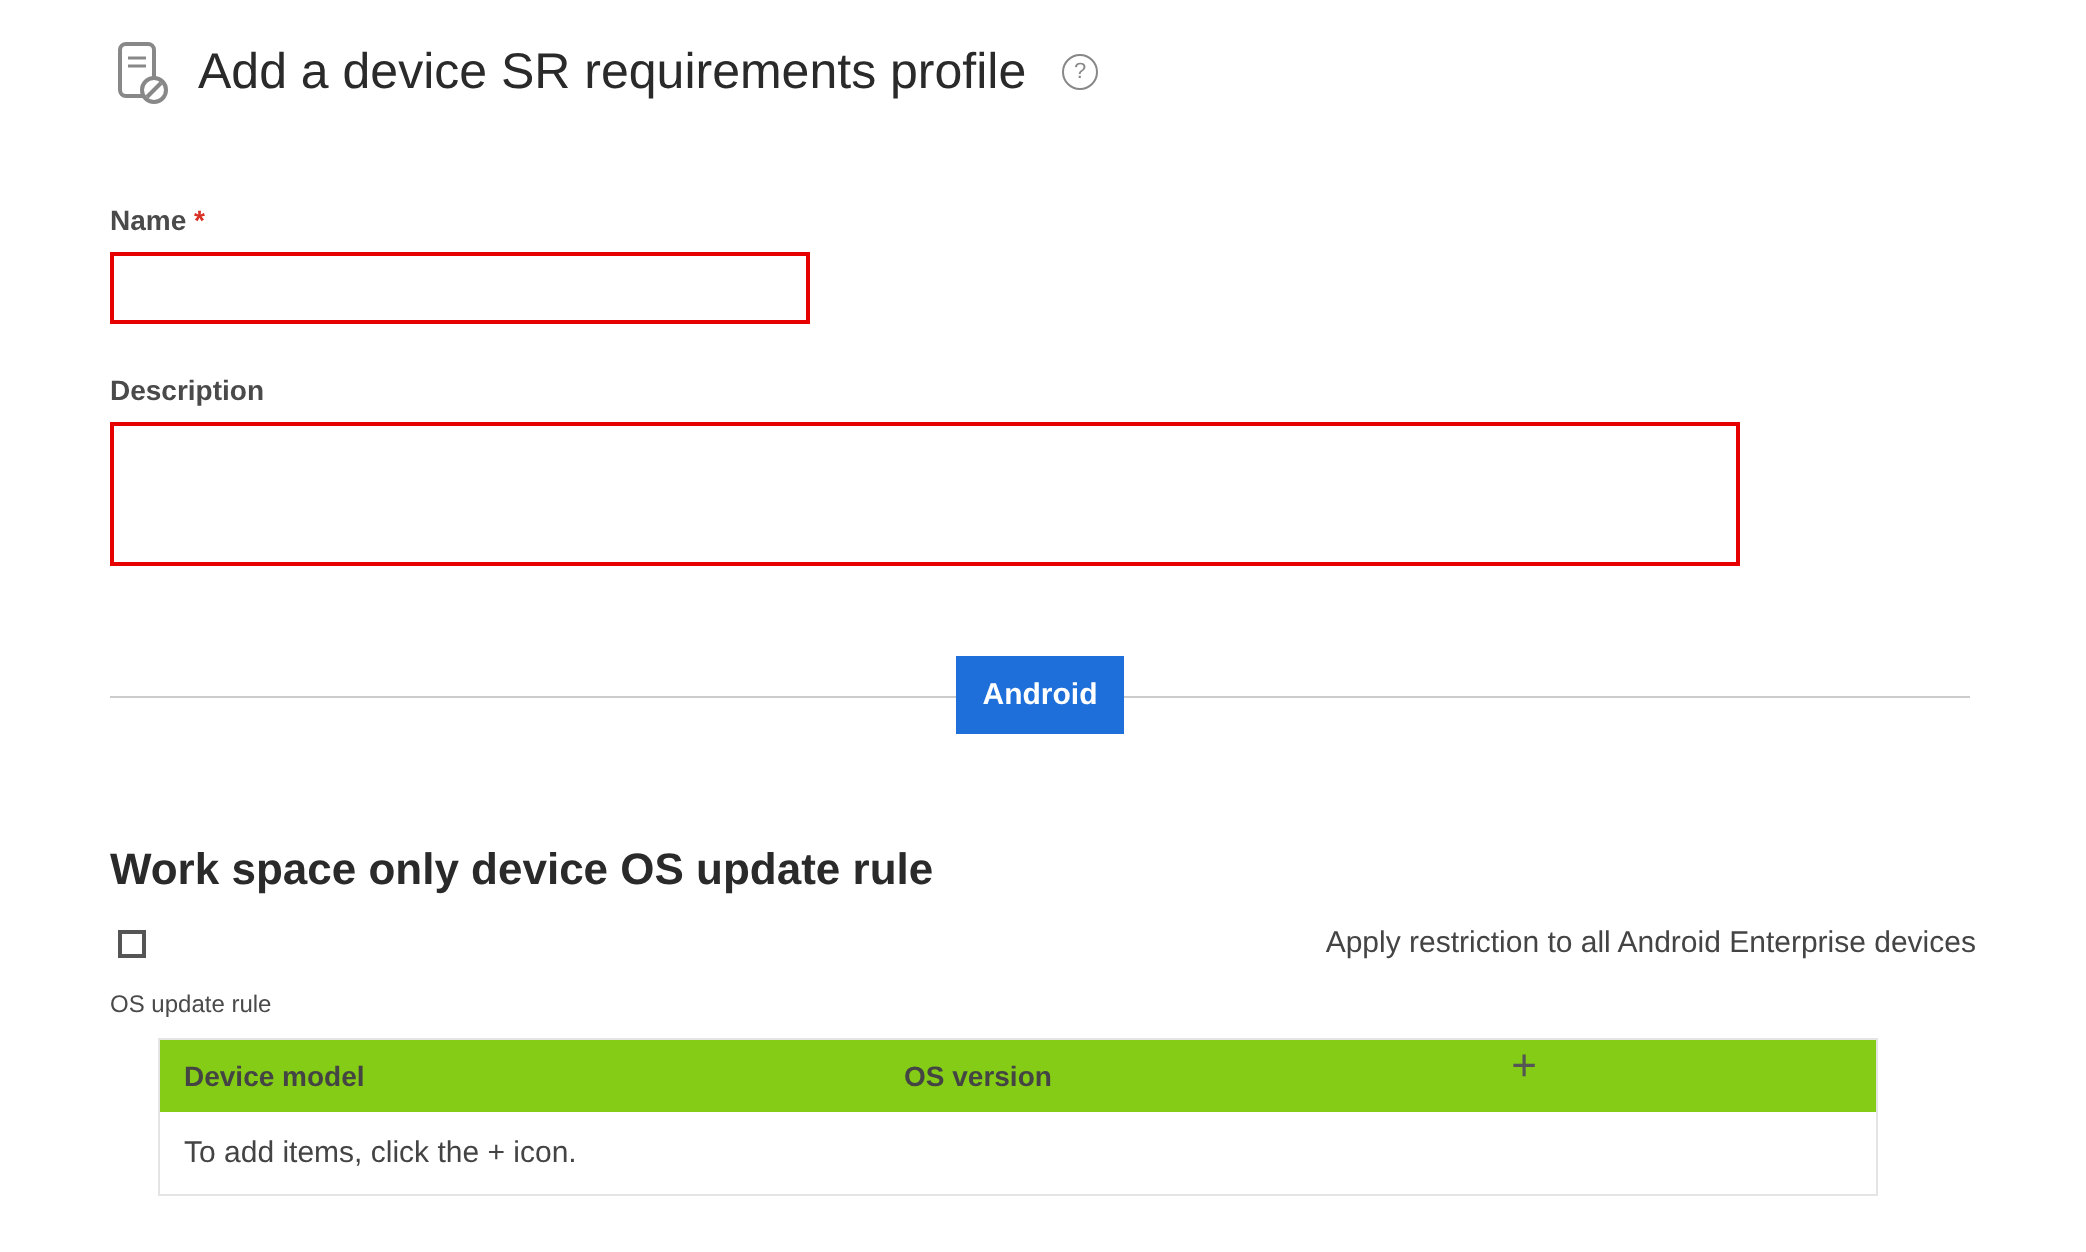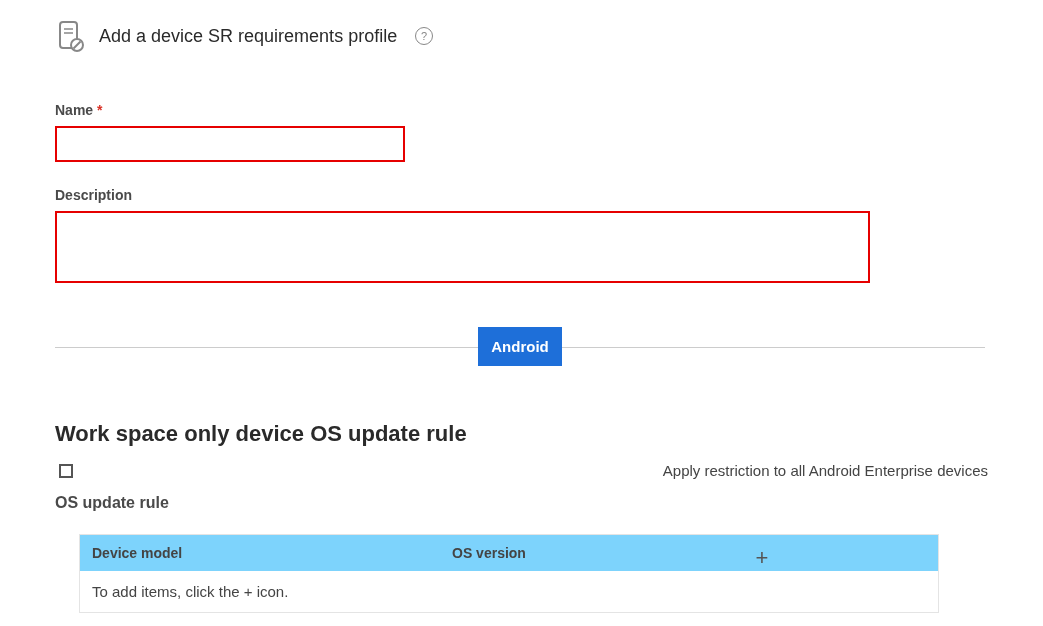--- a/index.html
+++ b/index.html
@@ -17,21 +17,21 @@
       gap: 12px;
       margin-bottom: 50px;
     }
     .header-icon {
       width: 32px;
       height: 32px;
       position: relative;
     }
     .header-icon svg { width: 32px; height: 32px; }
     .page-title {
-      font-size: 18px;
+      font-size: 25px;
       font-weight: 400;
       color: #2a2a2a;
     }
     .help-icon {
       width: 18px;
       height: 18px;
       border: 1.5px solid #888;
       border-radius: 50%;
       display: inline-flex;
       align-items: center;
@@ -113,34 +113,34 @@
       width: 14px;
       height: 14px;
       border: 2px solid #555;
       cursor: pointer;
     }
     .checkbox-label {
       font-size: 15px;
       color: #444;
     }
     .sub-label {
-      font-size: 16px;
-      font-weight: 700;
+      font-size: 12px;
+      font-weight: 400;
       color: #4a4a4a;
-      margin-bottom: 22px;
+      margin-bottom: 10px;
     }
     .table-container {
       border: 1px solid #e4e4e4;
       width: 860px;
       margin-left: 24px;
     }
     .table-header {
       display: flex;
-      background: #7dd3fc;
-      align-items: flex-end;
+      background: #84cc16;
+      align-items: flex-start;
     }
     .th {
       padding: 10px 12px;
       font-size: 14px;
       font-weight: 600;
       color: #444;
     }
     .th-device { flex: 0 0 360px; }
     .th-os { flex: 0 0 300px; }
     .th-rule { flex: 1; }

